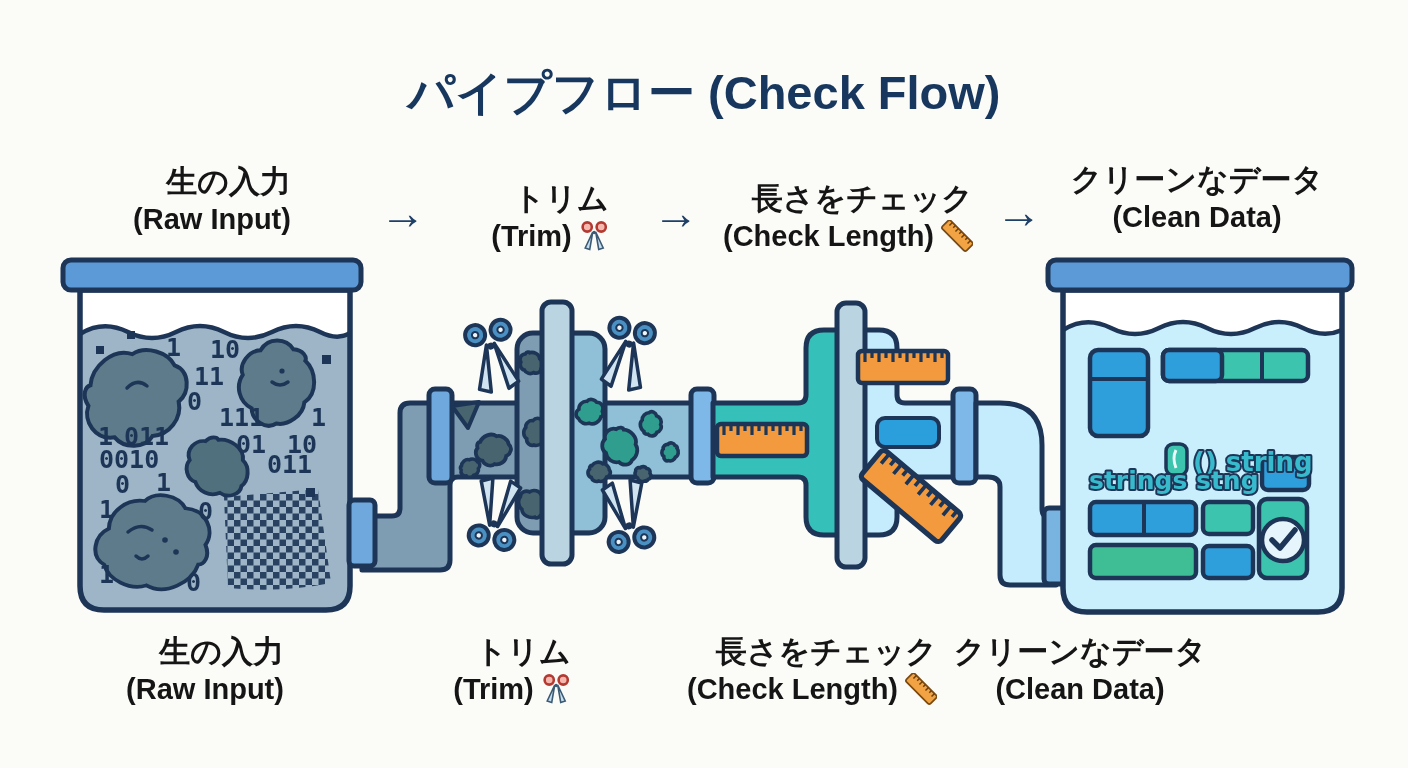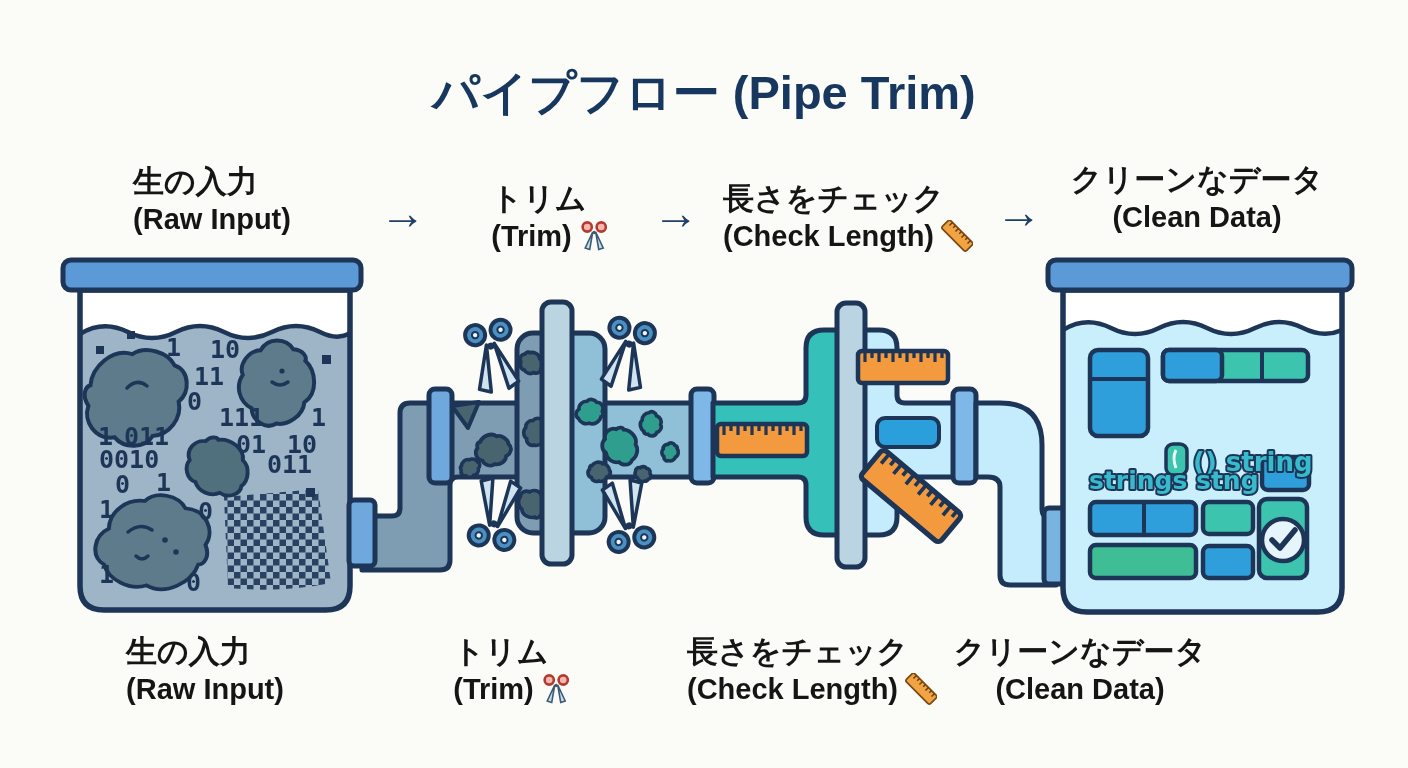--- a/index.html
+++ b/index.html
@@ -1,20 +1,20 @@
 <!DOCTYPE html>
 <html><head>
 <meta charset="utf-8">
 <style>
   html,body{margin:0;padding:0}
   body{width:1408px;height:768px;position:relative;background:#fbfbf8;overflow:hidden;
        font-family:"Liberation Sans","DejaVu Sans",sans-serif}
   .page-title{position:absolute;left:50%;top:62px;transform:translateX(-50%);
        font-size:47px;font-weight:800;color:#17375e;white-space:nowrap}
-  .stage{position:absolute;transform:translateX(-50%);text-align:left;color:#151515;white-space:nowrap}
+  .stage{position:absolute;transform:translateX(-50%);text-align:right;color:#151515;white-space:nowrap}
   .stage .jp{font-size:31px;font-weight:bold;line-height:1.18}
   .stage .en{font-size:29px;font-weight:bold;line-height:1.3;display:flex;align-items:center;justify-content:center;gap:7px}
   .flow-arrow{position:absolute;font-size:46px;font-weight:bold;color:#1e3f66;transform:translate(-50%,-50%)}
   svg.scene{position:absolute;left:0;top:0}
   .bin{font:bold 25px "DejaVu Sans Mono",monospace;fill:#1d3557}
   .tankstr{font-family:"DejaVu Sans",sans-serif;font-weight:bold;fill:#38bacd;
        stroke:#1d3557;stroke-width:4px;paint-order:stroke;stroke-linejoin:round}
   .lbl-icon{display:inline-flex}
 </style>
 </head>
@@ -174,21 +174,21 @@
         <path d="M1272,540 L1280,548 L1295,530" fill="none" stroke="#1d3557" stroke-width="5.5" stroke-linecap="round" stroke-linejoin="round"></path>
       </g>
       <text class="tankstr" x="1193" y="471" font-size="26">() string</text>
       <text class="tankstr" x="1089" y="489" font-size="25">strings stng</text>
     </g>
     <path d="M1063,290 L1342,290 L1342,588 Q1342,612 1318,612 L1087,612 Q1063,612 1063,588 Z" fill="none" stroke="#1d3557" stroke-width="5.5"></path>
     <rect x="1048" y="260" width="304" height="30" rx="8" fill="#5b9ad6" stroke="#1d3557" stroke-width="5"></rect>
   </g>
 </svg>
 
-<div class="page-title">パイプフロー (Pipe Trim)</div>
+<div class="page-title">パイプフロー (Check Flow)</div>
 
 <div class="stage" style="left:212px;top:164px">
   <div class="jp">生の入力</div>
   <div class="en">
       <span>(Raw Input)</span>
     </div>
 </div>
 <div class="flow-arrow" style="left:403px;top:213px">→</div>
 <div class="stage" style="left:550px;top:181px">
   <div class="jp">トリム</div>

